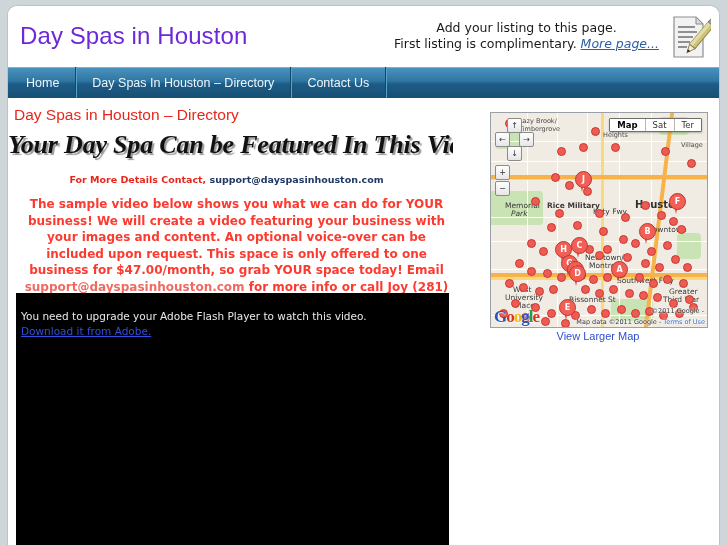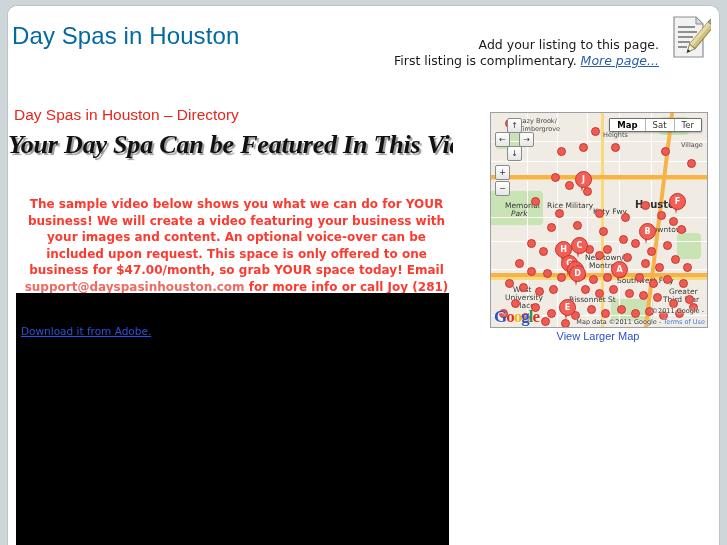--- a/index.html
+++ b/index.html
@@ -17,30 +17,29 @@
     box-shadow:0 0 0 1px #b9c4ca;
     overflow:hidden;
   }
   
   #header{
     position:absolute;left:0;top:0;width:711px;height:61px;
     background:#ffffff;
     border-radius:8px 8px 0 0;
   }
   #site-title{
-    position:absolute;left:4px;top:16px;
-    font-size:24px;color:#0369a1;letter-spacing:.1px;
+    position:absolute;left:12px;top:16px;
+    font-size:24px;color:#6d28d9;letter-spacing:.1px;
     white-space:nowrap;
   }
   #promo{
     position:absolute;right:60px;top:14px;
-    text-align:right;
+    text-align:center;
     font-size:12.5px;color:#1a1a1a;line-height:16px;
     font-family:"DejaVu Sans", sans-serif;
-    margin-top:17px;
   }
   #promo .ln{display:block;white-space:nowrap;}
   #promo a{
     color:#2b5fa8;font-style:italic;text-decoration:underline;
   }
   
   #listing-icon{
     position:absolute;right:8px;top:8px;width:46px;height:46px;
   }
   
@@ -239,37 +238,48 @@
           <rect x="29" y="4" width="7" height="30" fill="#cfc37a" stroke="#8d8450" stroke-width="1"></rect>
           <rect x="29" y="4" width="3.4" height="30" fill="#e4dca6"></rect>
           <polygon points="29,34 36,34 32.5,42" fill="#f2ede0" stroke="#8d8450" stroke-width="1"></polygon>
           <polygon points="30.8,39 34.2,39 32.5,42" fill="#222"></polygon>
           <rect x="29" y="1" width="7" height="4" fill="#9c9c9c" stroke="#6f6f6f" stroke-width=".8"></rect>
         </g>
       </svg>
     </div>
   </div>
 
+  <div id="nav">
+    <ul>
+      <li>Home</li>
+      <li>Day Spas In Houston – Directory</li>
+      <li>Contact Us</li>
+    </ul>
+  </div>
 
   <div id="content-wrap">
 
     <div id="main">
 
       <div id="page-heading">Day Spas in Houston – Directory</div>
 
       <div id="banner-heading">Your Day Spa Can be Featured In This Video!</div>
 
+      <div id="contact-line">
+        <span class="lbl">For More Details Contact,</span>
+        <span class="eml">support@dayspasinhouston.com</span>
+      </div>
 
       <div id="promo-paragraph">
         <span>The sample video below shows you what we can do for YOUR business! We will create a video featuring your business with your images and content. An optional voice-over can be included upon request. This space is only offered to one business for $47.00/month, so grab YOUR space today! Email </span><span class="eml">support@dayspasinhouston.com</span><span> for more info or call Joy (281) 969-7337</span>
       </div>
 
       <div id="video-box">
         <div id="video-msg">
-          <br>
+          <span>You need to upgrade your Adobe Flash Player to watch this video.</span><br>
           <a href="#">Download it from Adobe.</a>
         </div>
       </div>
 
     </div>
 
     <div id="col-gap"></div>
 
     <div id="sidebar">
 
@@ -300,21 +310,21 @@
           <div class="road hwy" style="left:0;top:62px;width:216px;height:4px;"></div>
           <div class="road hwy" style="left:0;top:160px;width:216px;height:4px;"></div>
 
           <div class="maplbl" style="left:28px;top:4px;">Lazy Brook/</div>
           <div class="maplbl" style="left:28px;top:12px;">Timbergrove</div>
           <div class="maplbl" style="left:112px;top:18px;">Heights</div>
           <div class="maplbl" style="left:190px;top:28px;">Village</div>
           <div class="maplbl mid" style="left:102px;top:66px;margin-top:28px;">Katy Fwy</div>
           <div class="maplbl mid" style="left:14px;top:88px;">Memorial</div>
           <div class="maplbl mid" style="left:20px;top:96px;font-style:italic;">Park</div>
-          <div class="maplbl mid" style="left:56px;top:88px;">Rice Military</div>
+          <div class="maplbl mid" style="left:56px;top:88px;font-weight:bold;">Rice Military</div>
           <div class="maplbl big" style="left:144px;top:86px;">Houston</div>
           <div class="maplbl mid" style="left:156px;top:112px;">Downtown</div>
           <div class="maplbl mid" style="left:94px;top:140px;">Neartown/</div>
           <div class="maplbl mid" style="left:98px;top:148px;">Montrose</div>
           <div class="maplbl mid" style="left:126px;top:163px;">Southwest Fwy</div>
           <div class="maplbl mid" style="left:78px;top:182px;">Bissonnet St</div>
           <div class="maplbl mid" style="left:22px;top:172px;">West</div>
           <div class="maplbl mid" style="left:14px;top:180px;">University</div>
           <div class="maplbl mid" style="left:24px;top:188px;">Place</div>
           <div class="maplbl mid" style="left:178px;top:174px;">Greater</div>

